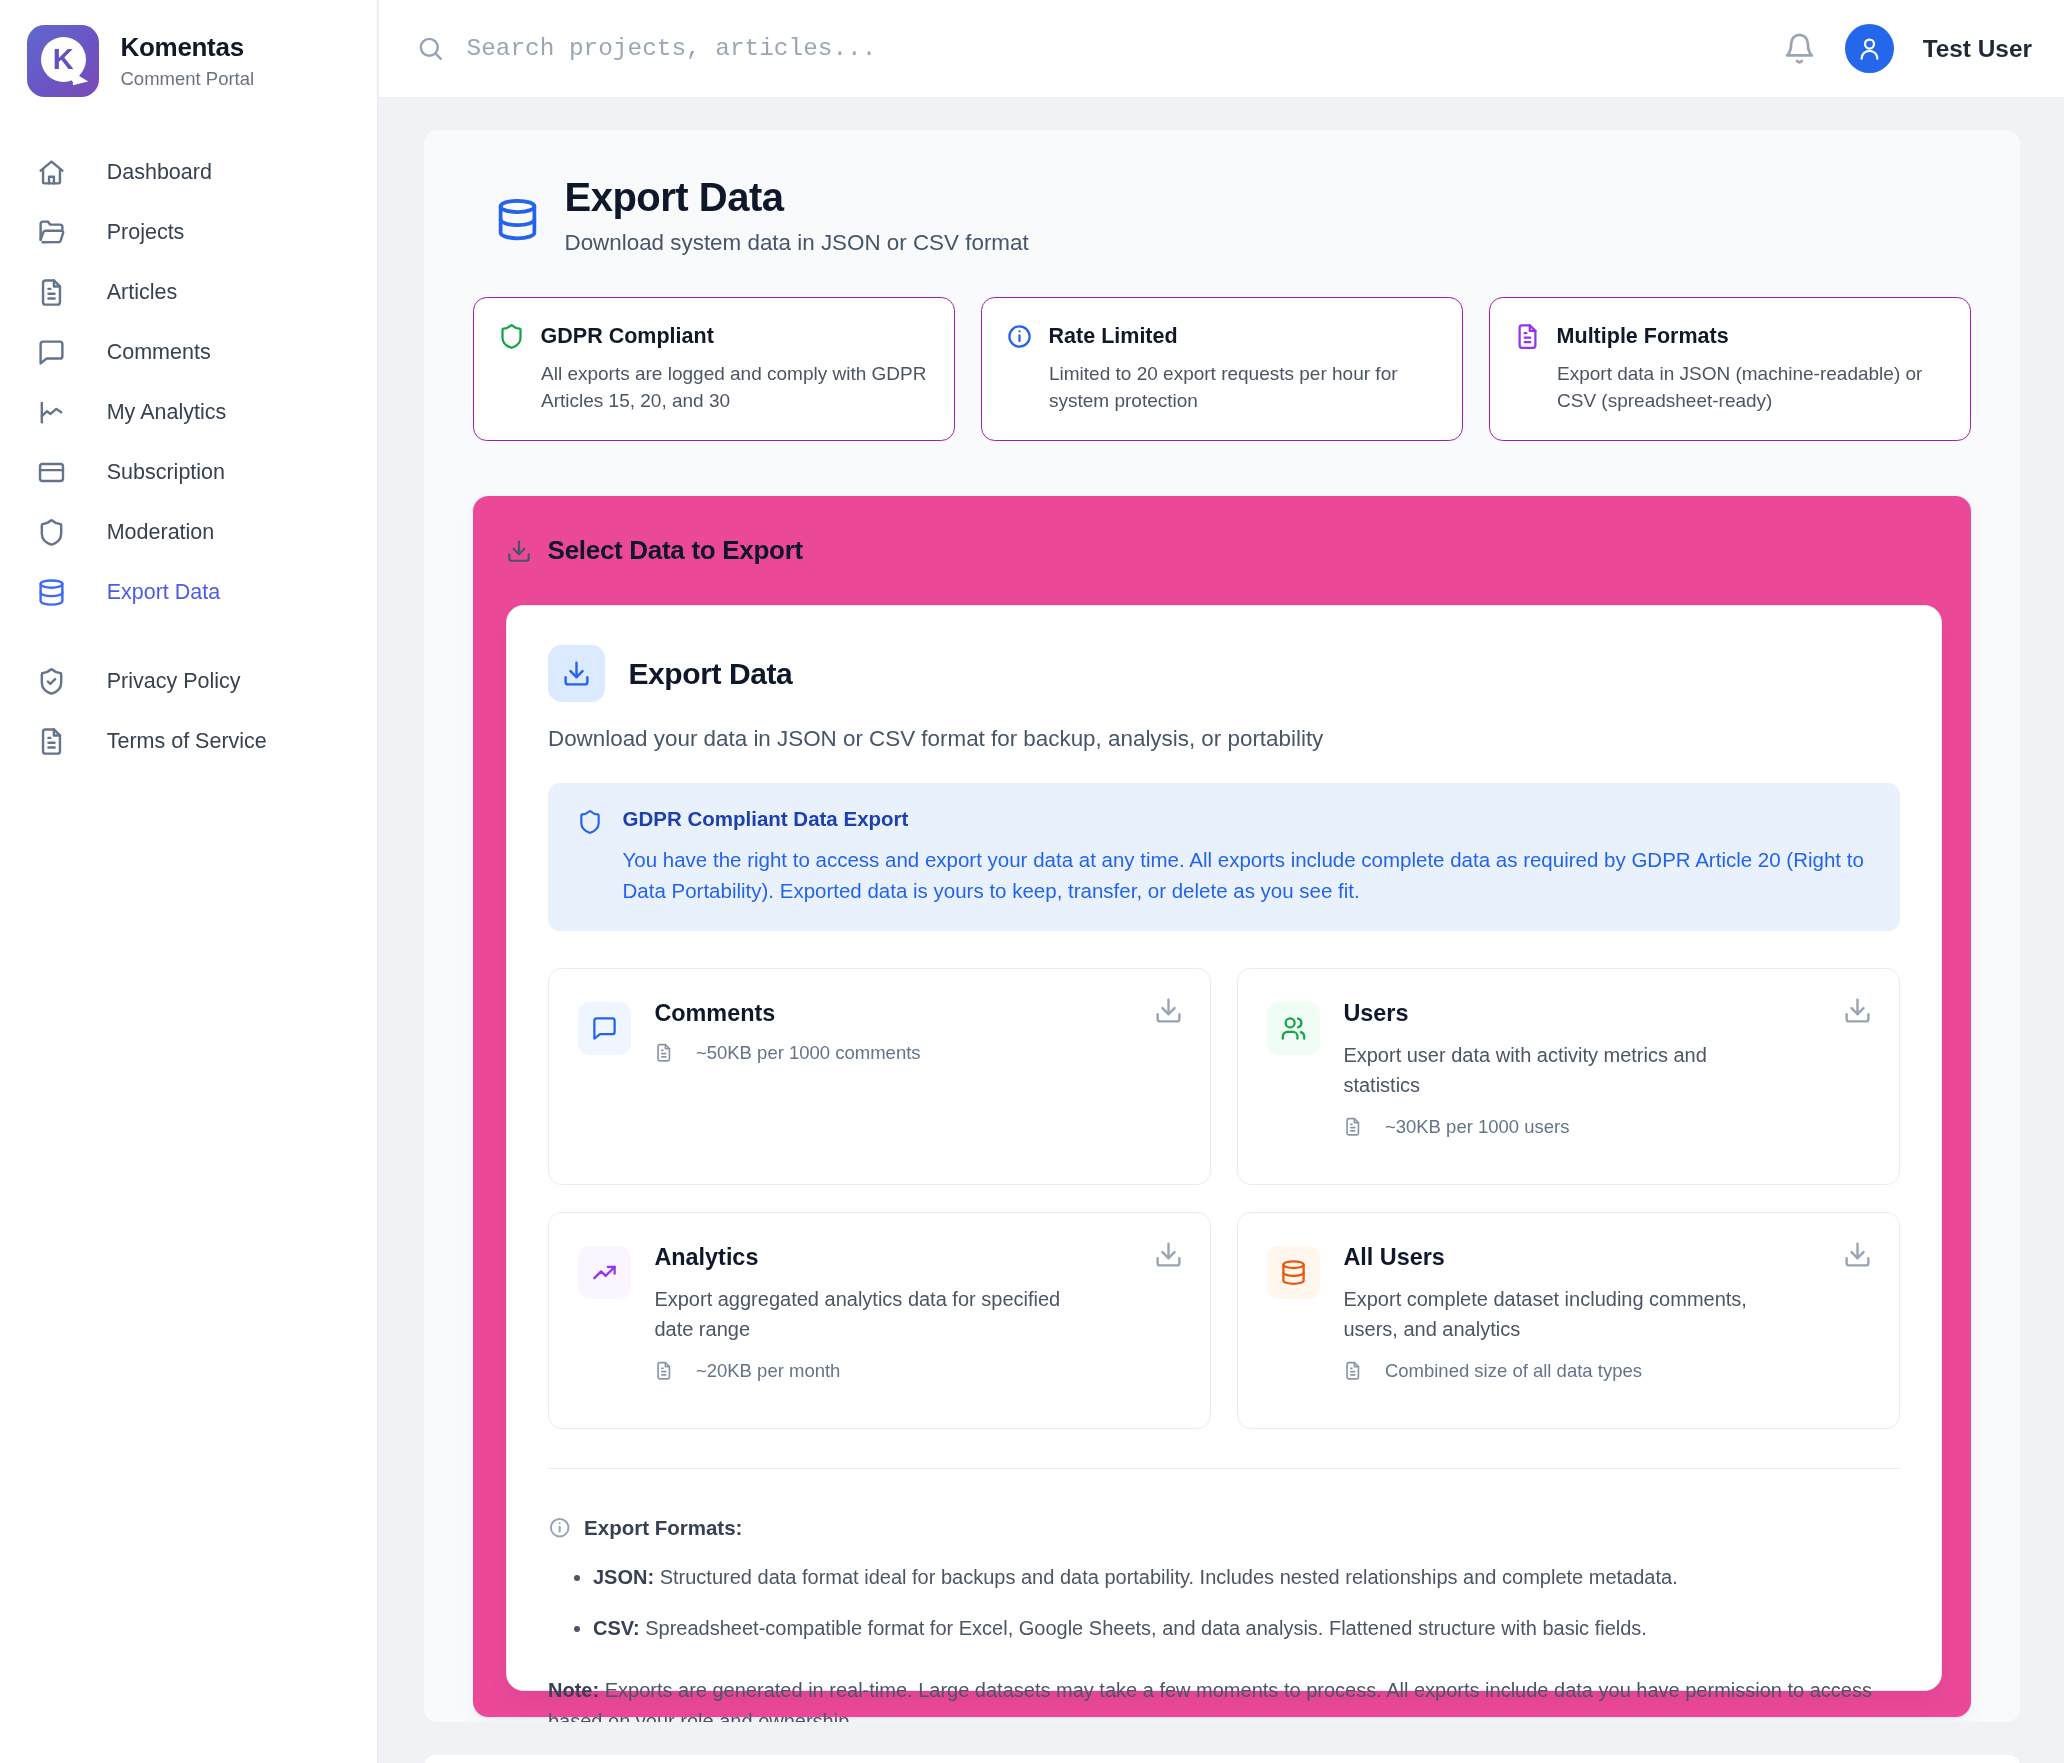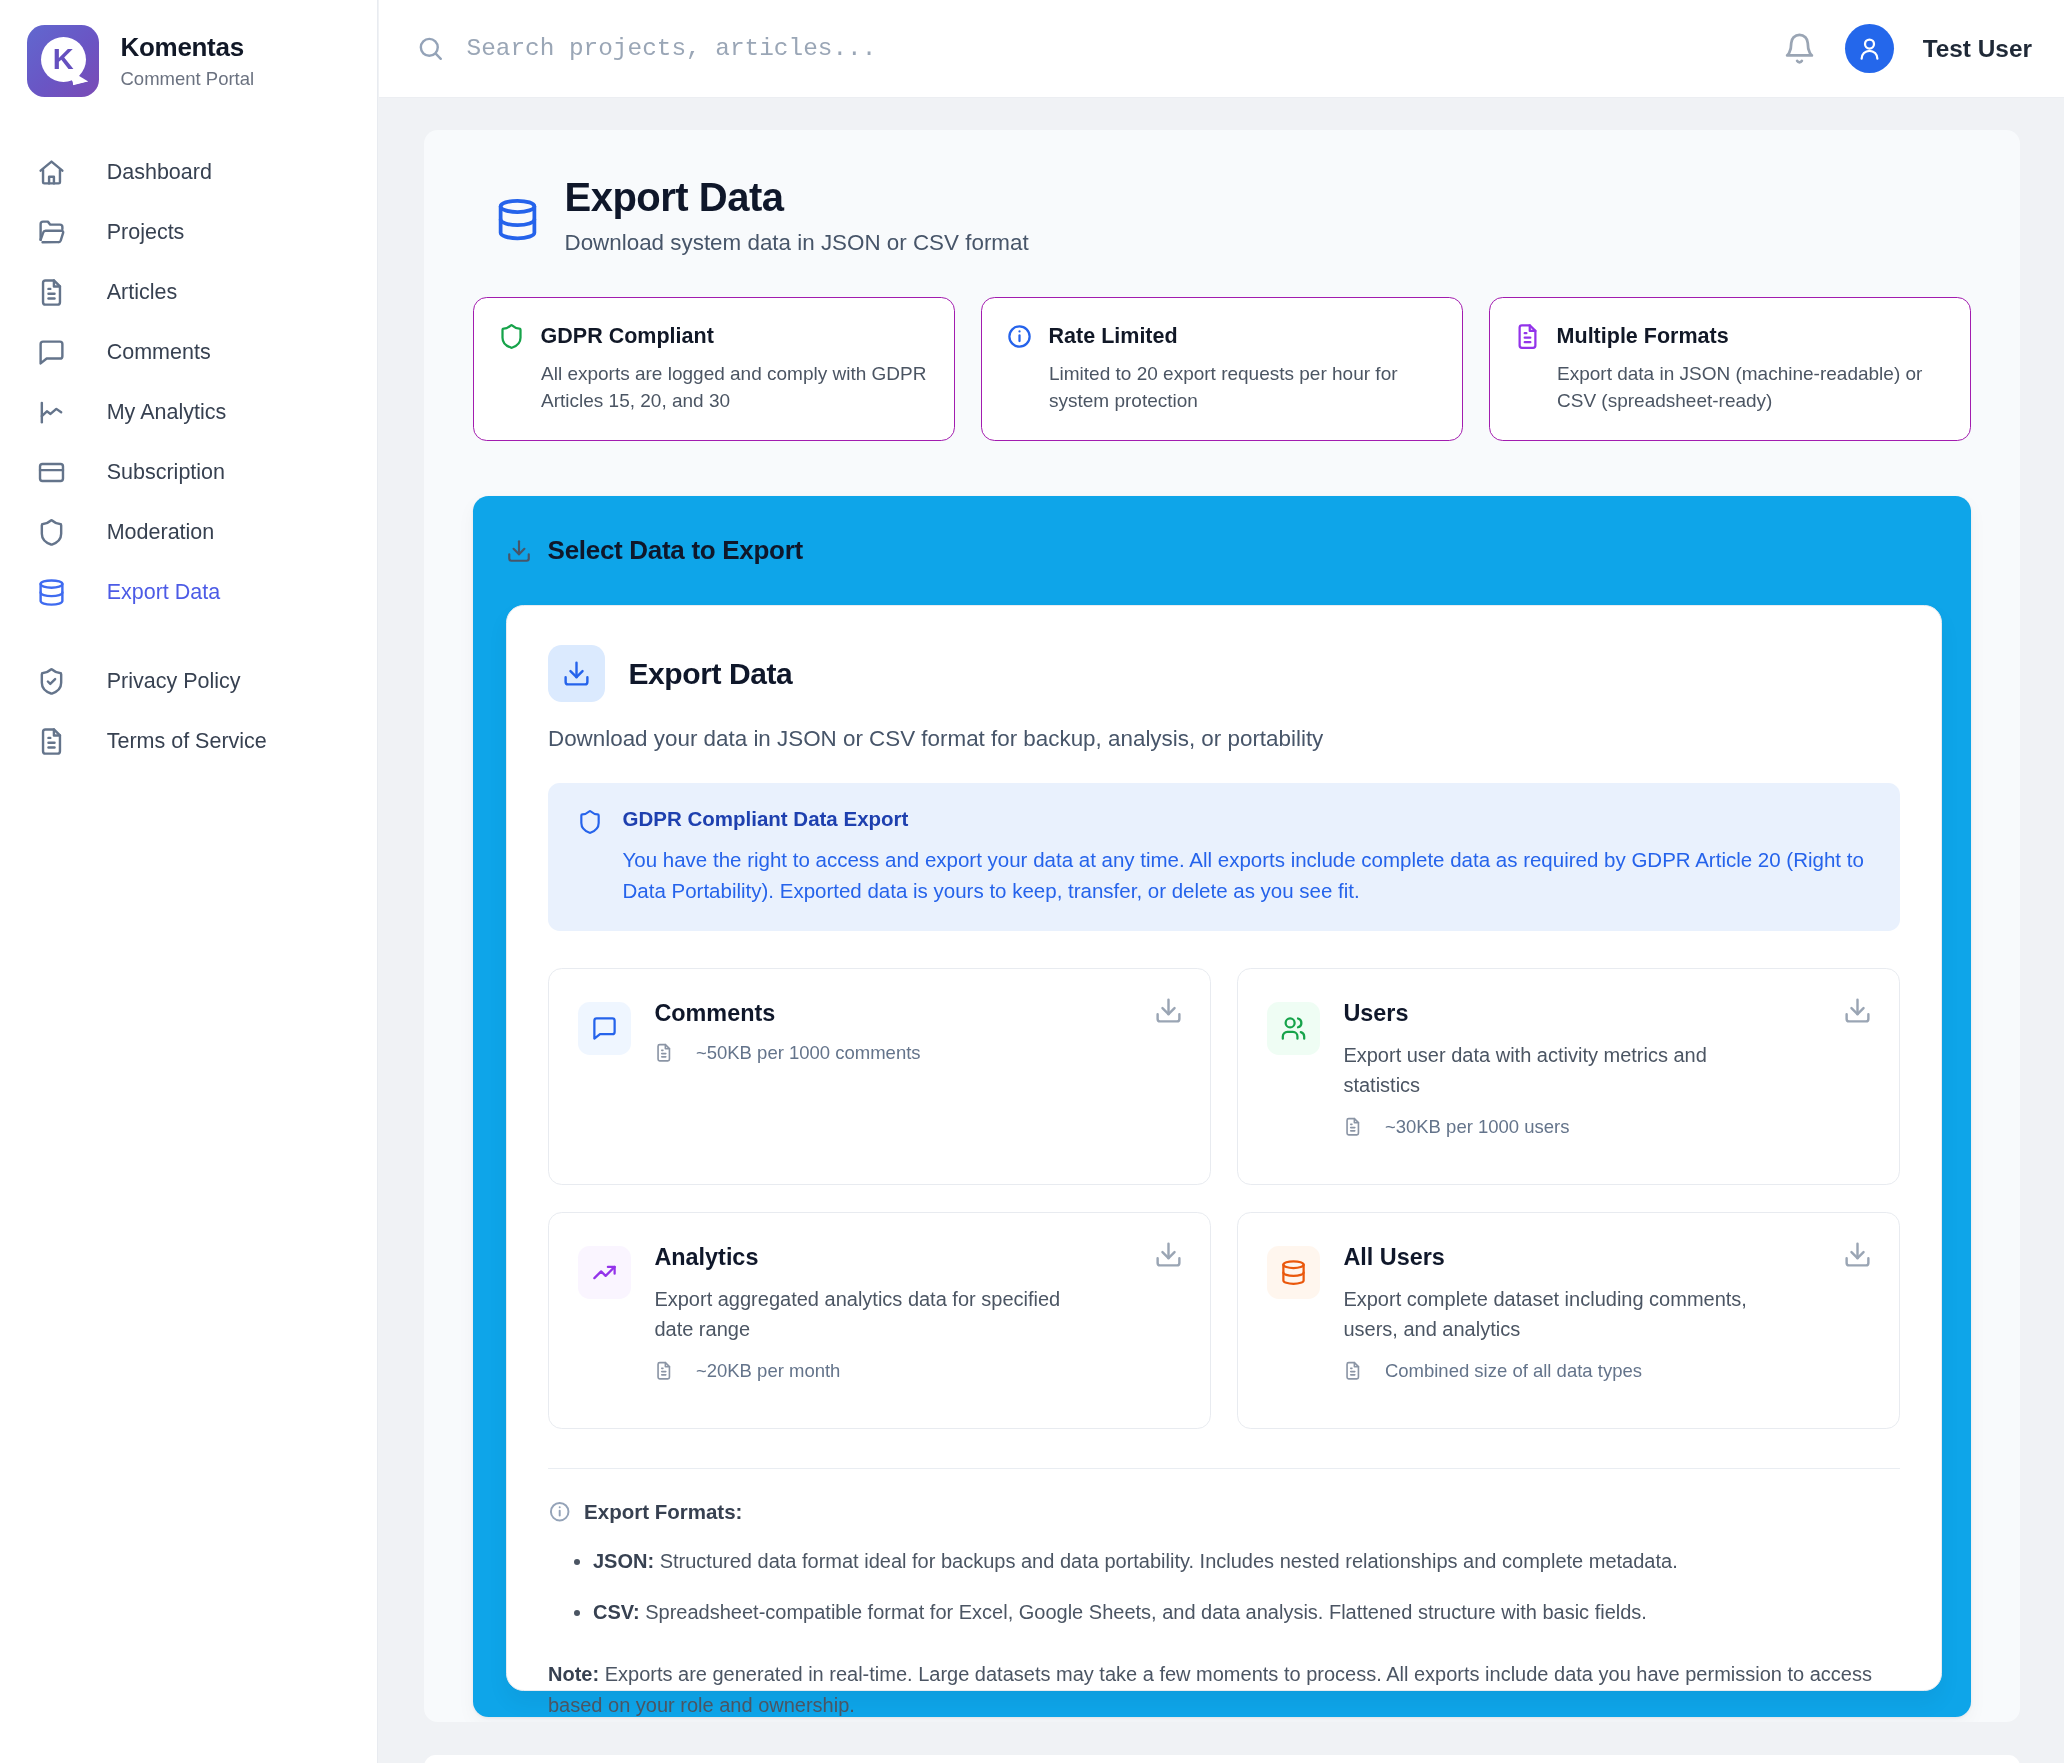--- a/index.html
+++ b/index.html
@@ -83,21 +83,21 @@
   .info-row { display:grid; grid-template-columns:repeat(3,1fr); gap:26px; margin-top:41px; }
   .info-card {
     background:#ffffff; border:1px solid #a21caf; border-radius:13.7px; padding:25px 24px;
   }
   .info-head { display:flex; align-items:center; gap:15.6px; }
   .info-head .icon { width:27px; height:27px; }
   .info-title { font-size:21.5px; font-weight:700; color:#111827; }
   .info-desc { margin:11.7px 0 0 43px; font-size:19px; line-height:1.42; color:#4b5563; }
 
   .section-card {
-    margin-top:55px; background:#0ea5e9; border-radius:15.6px; height:1221px;
+    margin-top:55px; background:#ec4899; border-radius:15.6px; height:1221px;
     box-shadow:0 1px 2.9px rgba(15,23,42,.07), 0 7.8px 19.5px rgba(15,23,42,.04);
     padding:39px 29px 0 33px;
   }
   .section-head { display:flex; align-items:center; gap:15.6px; }
   .section-head .icon { width:26px; height:26px; color:#475569; }
   .section-title { font-size:26px; font-weight:800; color:#0f172a; letter-spacing:-0.3px; }
 
   .export-card {
     margin-top:39px; background:#ffffff; border:1px solid #e8ebf0; border-radius:17.6px;
     box-shadow:0 11.7px 21.5px rgba(15,23,42,.05); padding:39px 41px; height:1086px;
@@ -129,21 +129,21 @@
     display:flex; align-items:center; justify-content:center; margin-top:2px;
   }
   .type-iconbox .icon { width:27px; height:27px; }
   .type-title { font-size:23.4px; font-weight:700; color:#0f172a; }
   .type-desc { margin-top:13.7px; font-size:20px; line-height:1.5; color:#4b5563; max-width:439px; }
   .type-size { margin-top:15.6px; display:flex; align-items:center; gap:22px; font-size:18.5px; color:#64748b; }
   .type-size .icon { width:19.5px; height:19.5px; color:#8b95a5; }
   .type-dl { position:absolute; top:27px; right:27px; width:29px; height:29px; color:#9aa5b4; cursor:pointer; }
 
   .formats { margin-top:39px; border-top:1px solid #e9edf2; padding-top:31px; }
-  .formats-head { display:flex; align-items:center; gap:12.7px; }
+  .formats-head { display:flex; align-items:center; gap:12.7px;margin-top:16px; }
   .formats-head .icon { width:23.4px; height:23.4px; color:#94a3b8; }
   .formats-title { font-size:20.5px; font-weight:700; color:#374151; }
   .formats ul { margin:23.4px 0 0 45px; list-style:disc; }
   .formats li { font-size:20px; color:#4b5563; margin-bottom:23.4px; line-height:1.4; }
   .formats li b, .formats-note b { color:#374151; }
   .formats-note { margin-top:33px; font-size:20px; line-height:1.55; color:#4b5563; max-width:1336px; }
 
   .next-peek {
     position:absolute; left:45px; top:1656px; width:1596px; height:11.7px;
     background:#ffffff; border-radius:11.7px 11.7px 0 0;

